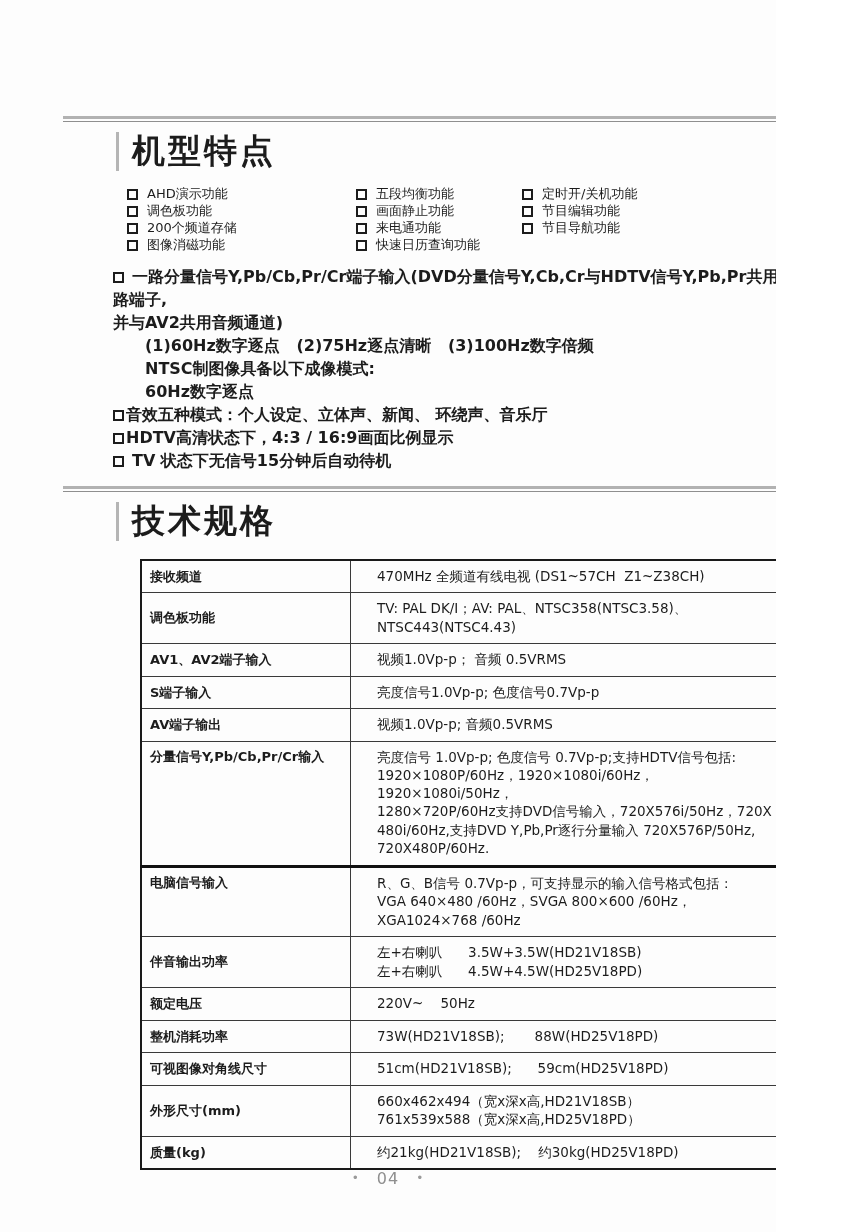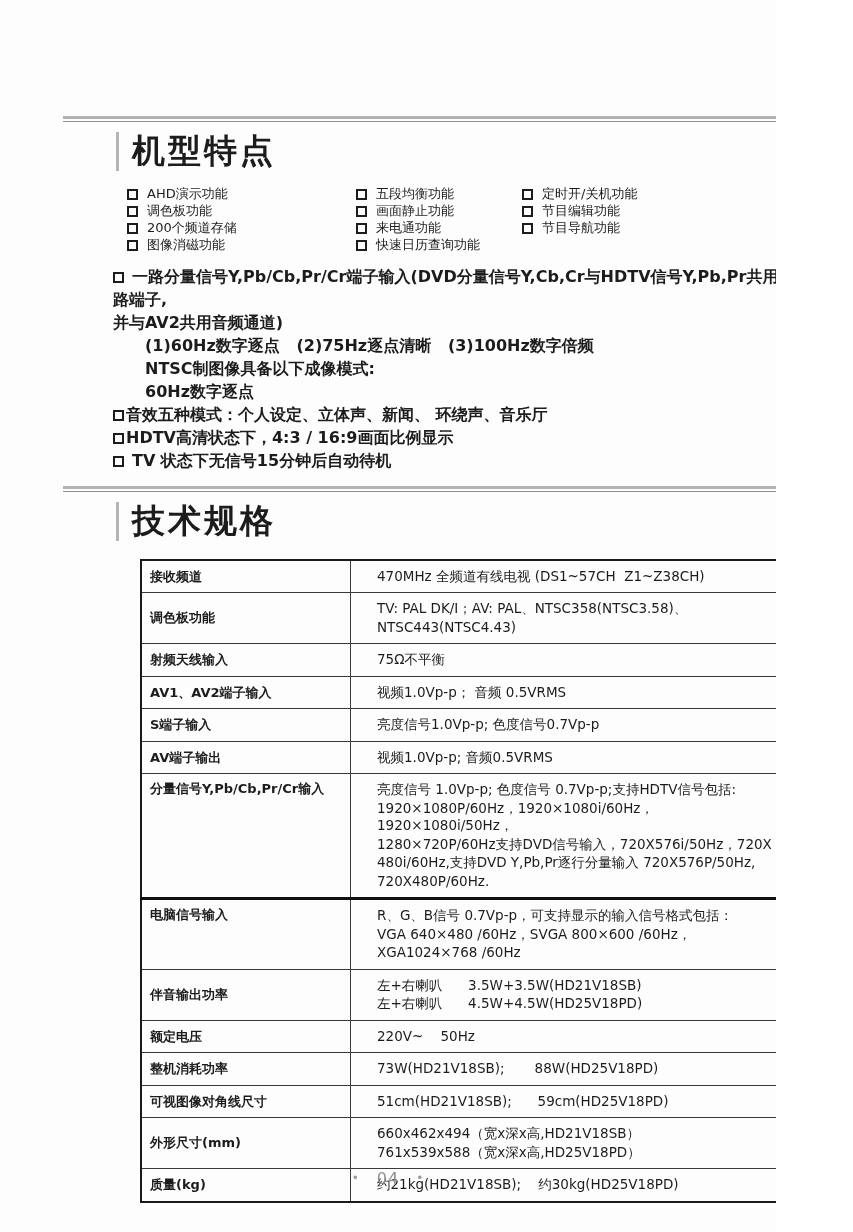--- a/index.html
+++ b/index.html
@@ -214,26 +214,20 @@
   </tr>
 
   <tr>
     <td class="spec-label">调色板功能</td>
     <td class="spec-value">
             <div class="spec-value-line">TV: PAL DK/I；AV: PAL、NTSC358(NTSC3.58)、</div>
             <div class="spec-value-line">NTSC443(NTSC4.43)</div>
           </td>
   </tr>
 
-  <tr>
-    <td class="spec-label">射频天线输入</td>
-    <td class="spec-value">
-            <div class="spec-value-line">75Ω不平衡</div>
-          </td>
-  </tr>
 
   <tr>
     <td class="spec-label">AV1、AV2端子输入</td>
     <td class="spec-value">
             <div class="spec-value-line">视频1.0Vp-p； 音频 0.5VRMS</div>
           </td>
   </tr>
 
   <tr>
     <td class="spec-label">S端子输入</td>

